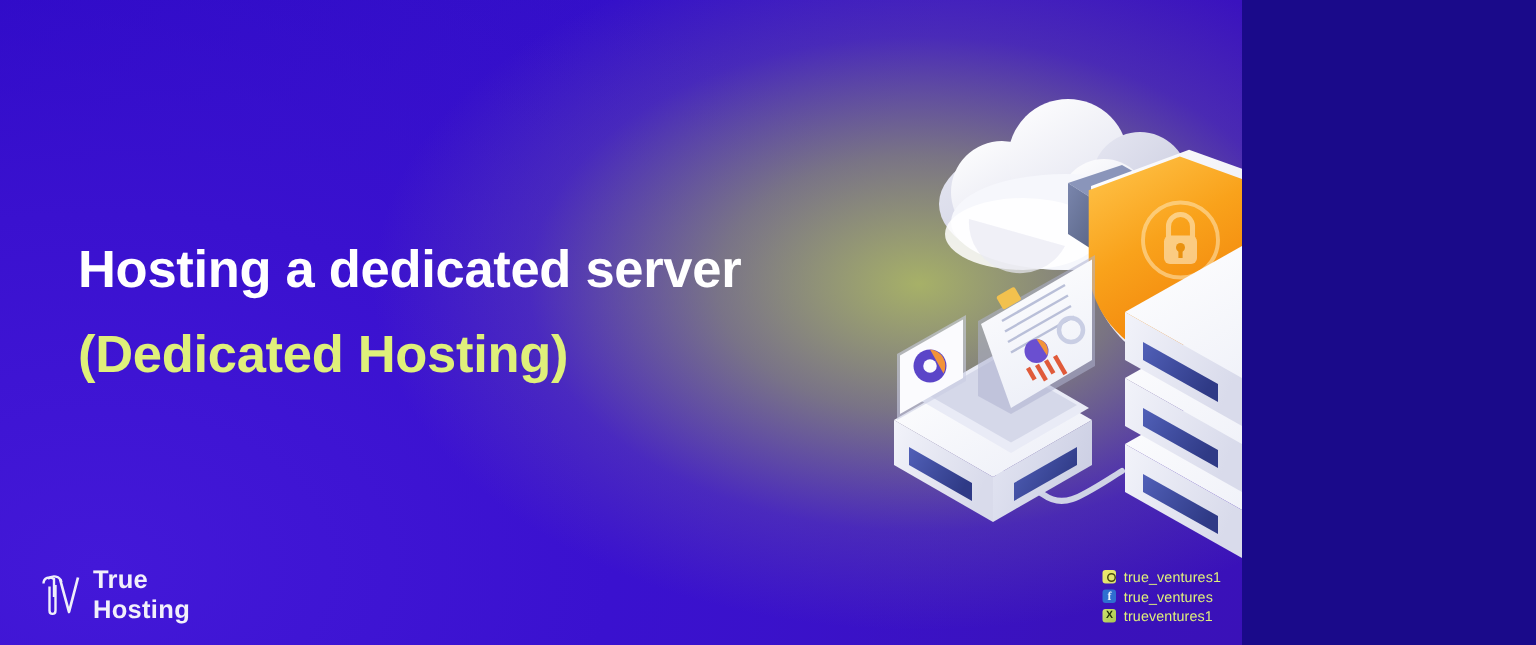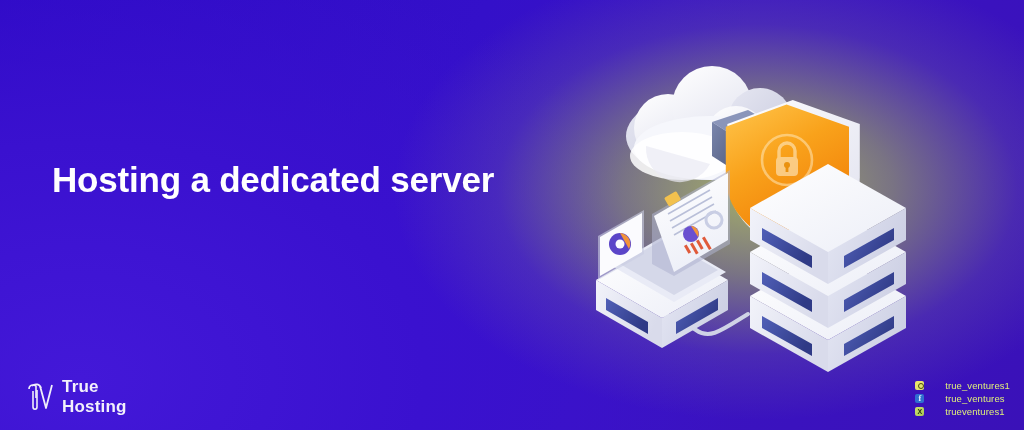--- a/index.html
+++ b/index.html
@@ -1,56 +1,57 @@
 <!DOCTYPE html>
 <html><head>
 <meta charset="utf-8">
 <style>
   html,body{margin:0;padding:0;background:#1a0a8a;}
   *{box-sizing:border-box;}
   #banner{
-    position:relative;width:1024px;height:430px;overflow:hidden;
+    position:relative;width:828px;height:430px;overflow:hidden;
     font-family:"Liberation Sans", sans-serif;
     background:
       radial-gradient(520px 330px at 74% 44%, rgba(176,190,96,0.92) 0%, rgba(160,175,95,0.62) 26%, rgba(120,110,150,0.26) 50%, rgba(60,30,190,0.0) 70%),
       radial-gradient(900px 620px at 8% 88%, #4318d8 0%, #3a11cf 38%, rgba(42,12,190,0) 72%),
       linear-gradient(115deg,#2d09c6 0%,#3410c9 40%,#3a13c4 62%,#3a11b8 100%);
   }
   
   .headline{position:absolute;left:52px;top:152px;width:560px;}
   .hl-line{font-size:35px;font-weight:bold;letter-spacing:-0.2px;line-height:1.62;margin:0;white-space:nowrap;}
   .hl-1{color:#ffffff;}
   .hl-2{color:#dff07a;}
   
   .logo{position:absolute;left:26px;top:377px;display:flex;align-items:center;gap:6px;}
   .logo-text{display:flex;flex-direction:column;justify-content:flex-end;color:#f2f0fb;
     font-size:17px;font-weight:bold;line-height:1.18;letter-spacing:.2px;}
   
   .socials{position:absolute;right:14px;bottom:13px;display:flex;flex-direction:column;gap:2px;}
-  .social-row{display:flex;align-items:center;gap:21px;}
+  .social-row{display:flex;align-items:flex-start;gap:5px;}
   .social-row .handle{color:#dff07a;font-size:9.5px;line-height:11px;letter-spacing:.1px;white-space:nowrap;}
   .sico{width:9px;height:9px;border-radius:2px;display:block;flex:none;position:relative;}
   .sico-ig{background:linear-gradient(135deg,#f0e96a,#d8e070);}
   .sico-ig:after{content:"";position:absolute;left:2.4px;top:2.4px;width:4px;height:4px;
     border:1px solid #4a4a10;border-radius:50%;}
   .sico-fb{background:#2f6fd0;color:#eaf2ff;font-size:8px;font-weight:bold;
     text-align:center;line-height:9px;font-family:"Liberation Serif",serif;}
   .sico-x{background:linear-gradient(135deg,#cfe070,#a8c850);color:#20300a;font-size:7px;
     font-weight:bold;text-align:center;line-height:9px;}
   
   .art{position:absolute;left:590px;top:28px;width:380px;height:350px;}
   .art svg{display:block;width:100%;height:100%;overflow:visible;}
 </style>
 </head>
 <body>
 
 <div id="banner">
 
   <div class="headline">
     <div class="hl-line hl-1">Hosting a dedicated server</div>
+    <div class="hl-line hl-2">(Dedicated Hosting)</div>
   </div>
 
   <div class="art">
     <svg viewBox="0 0 380 350" xmlns="http://www.w3.org/2000/svg">
       <defs>
         <linearGradient id="gCloudTop" x1="0" y1="0" x2="0.6" y2="1">
           <stop offset="0" stop-color="#ffffff"></stop>
             <stop offset="1" stop-color="#e3e4f0"></stop>
         </linearGradient>
         <linearGradient id="gCloudShade" x1="0" y1="0" x2="1" y2="1">

